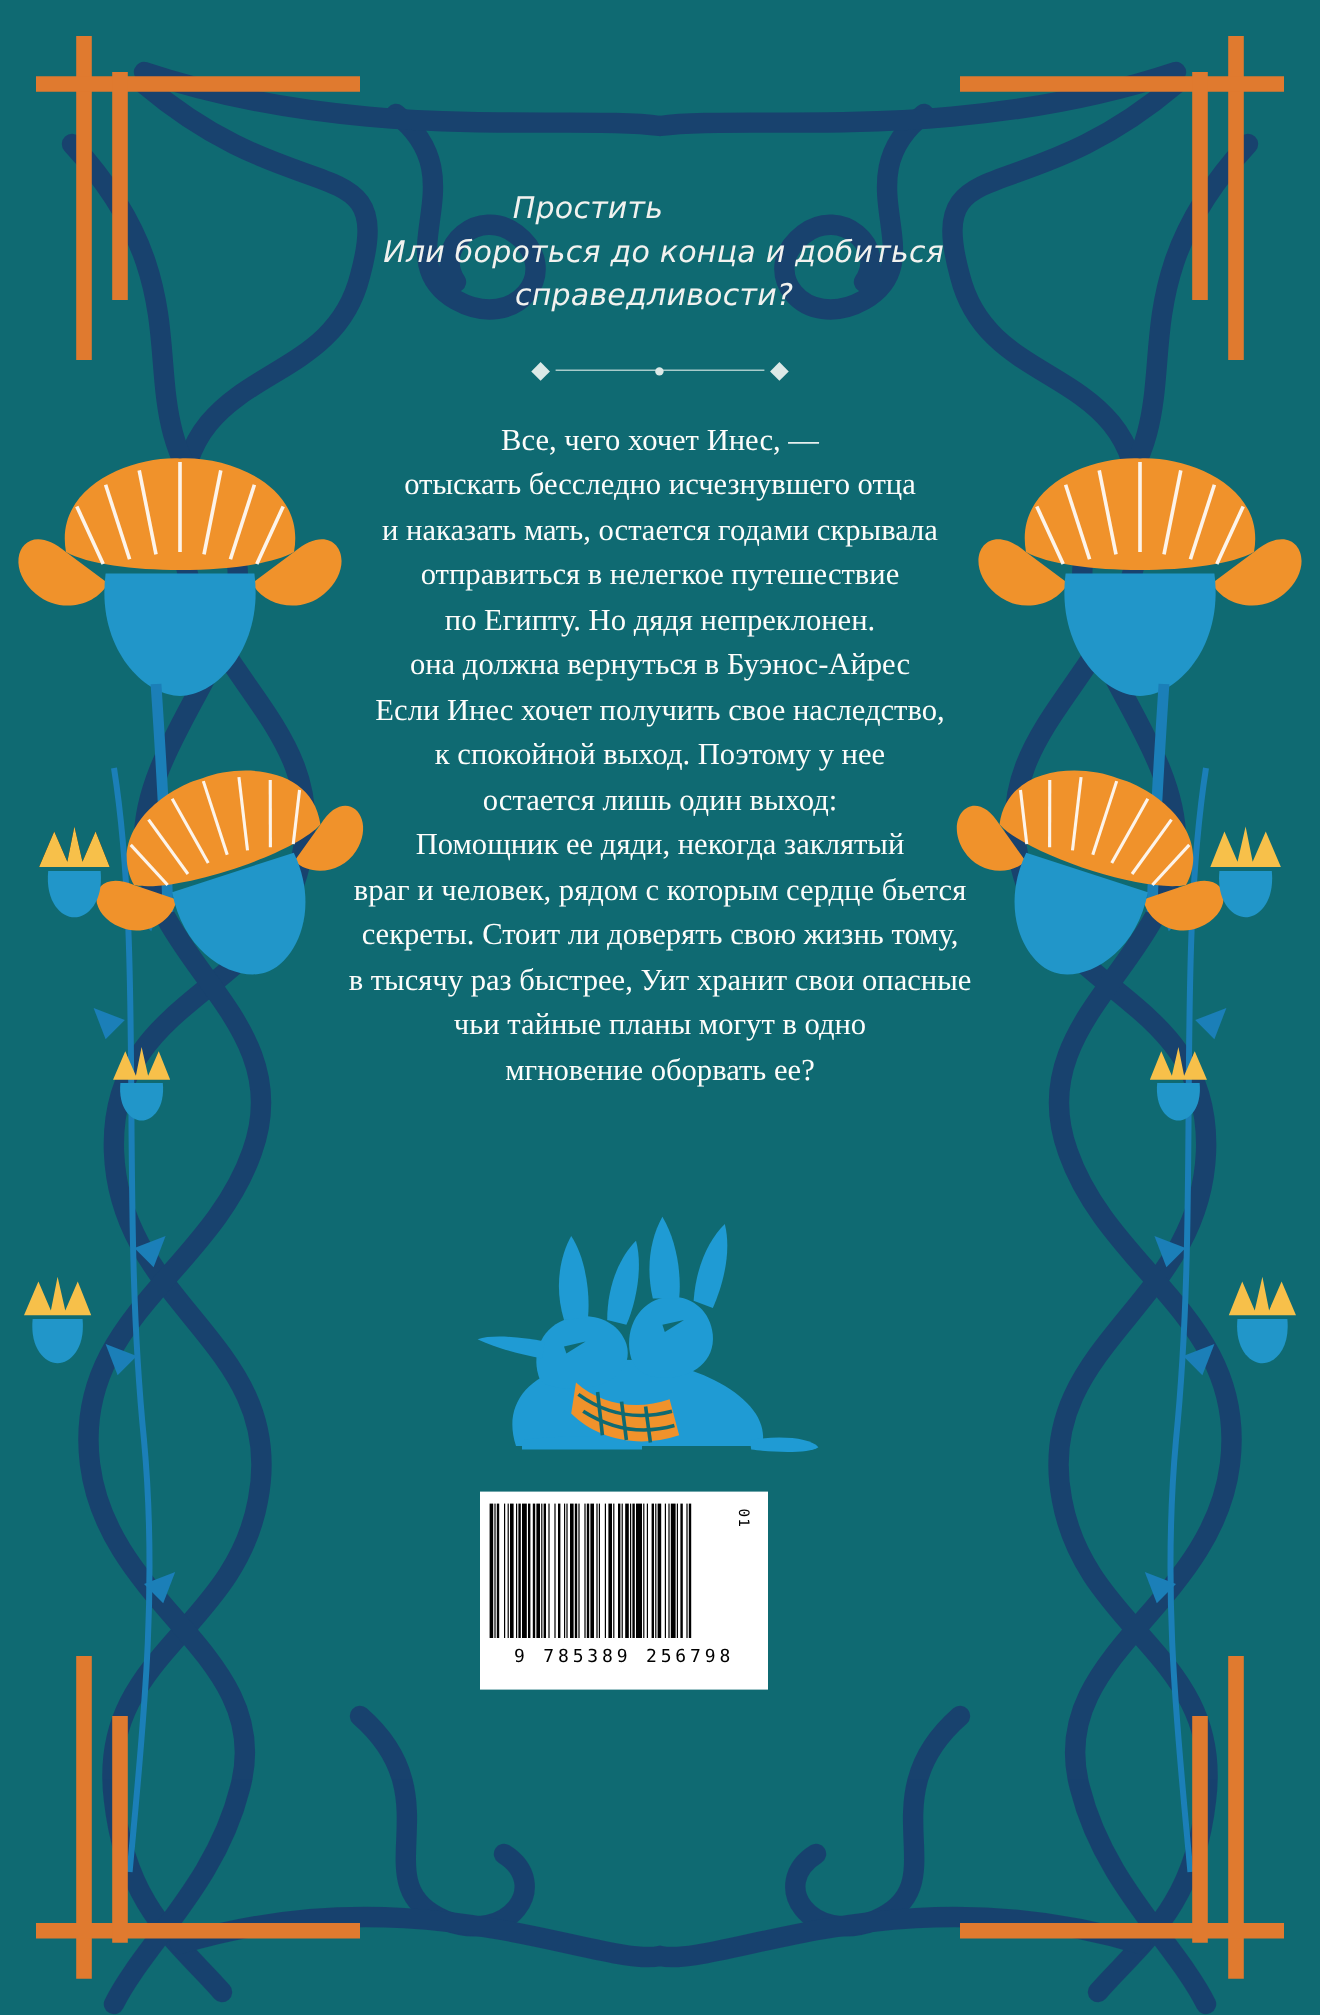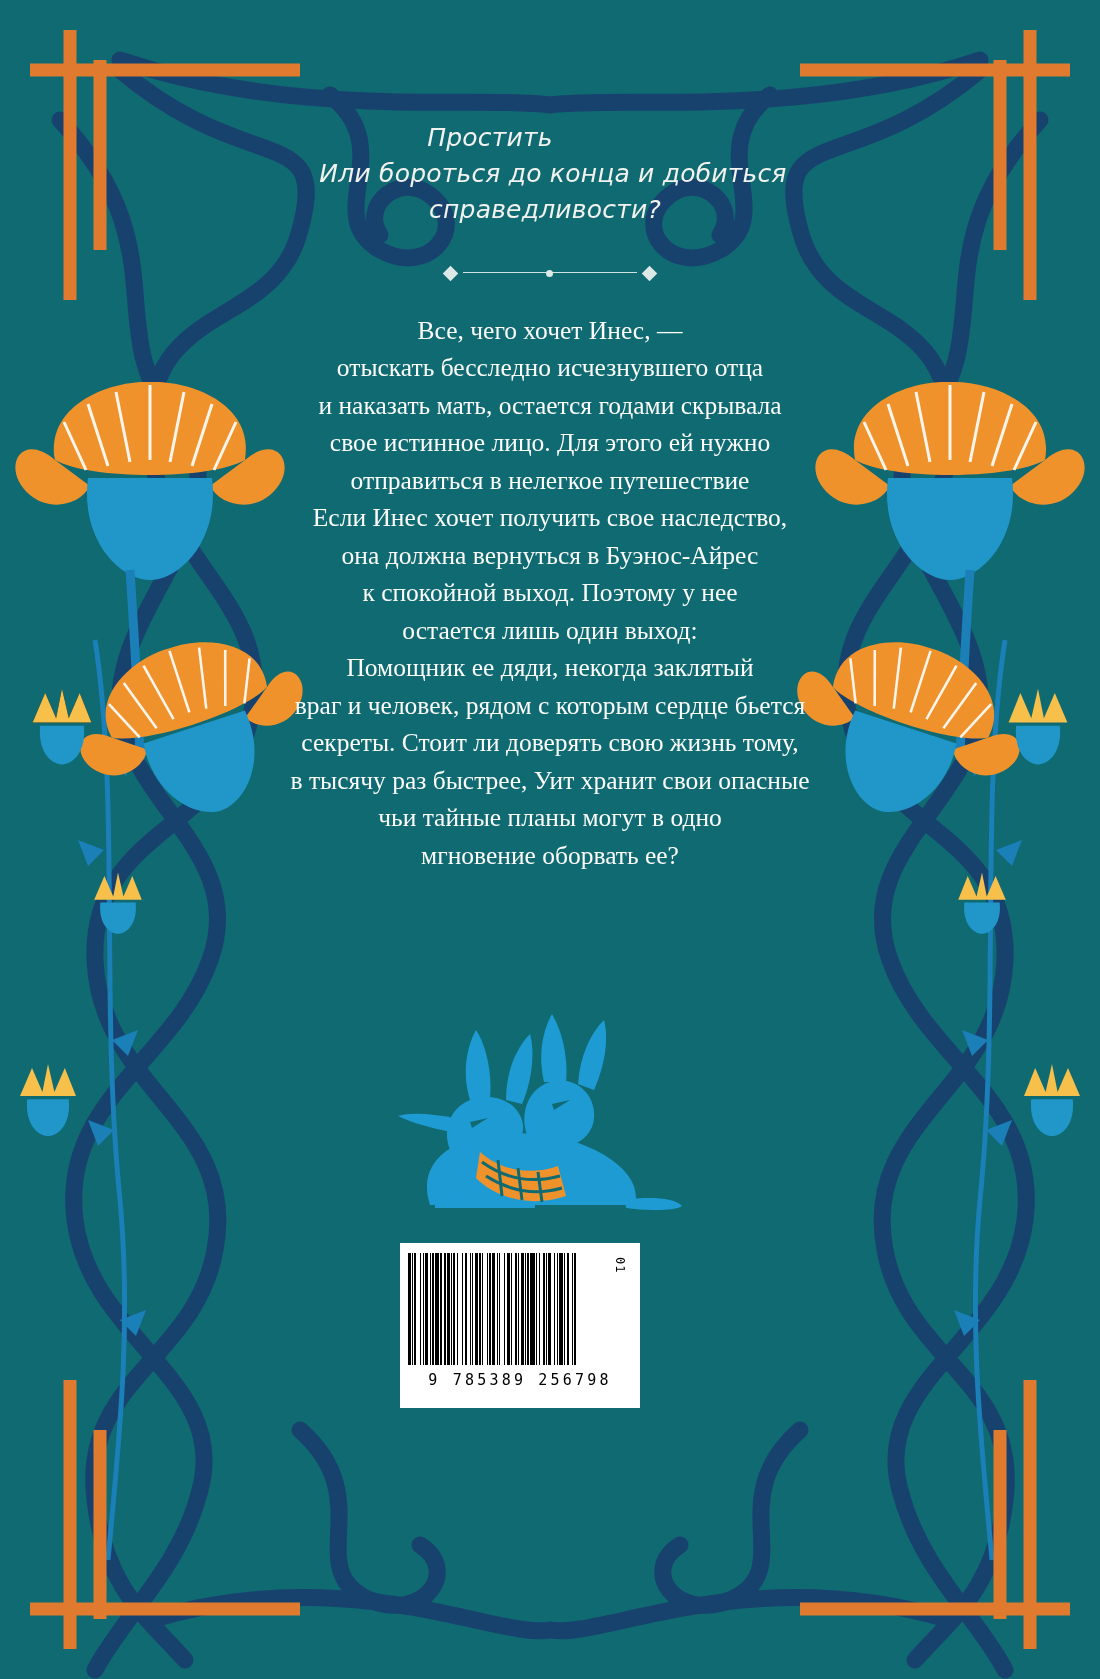--- a/index.html
+++ b/index.html
@@ -37,20 +37,21 @@
   }
   .tagline {
     font-family: "DejaVu Sans", sans-serif;
     font-style: italic;
     font-size: 25px;
     line-height: 1.44;
     color: #f2f2ef;
     text-align: center;
     letter-spacing: 0.2px;
     padding: 0 20px;
+    margin-top: 36px;
   }
   .tagline div { white-space: nowrap; }
   .tagline .l1 { text-indent: -120px; }
   .tagline .l2 { text-indent: -40px; }
   .tagline .l3 { text-indent: 6px; }
   .tagline .l4 { text-indent: -10px; }
 
   .divider {
     margin: 34px auto 28px auto;
     width: 210px;
@@ -354,24 +355,24 @@
       <span class="dia left"></span>
       <span class="bar"></span>
       <span class="dot"></span>
       <span class="dia right"></span>
     </div>
 
     <div class="blurb">
       <p>Все, чего хочет Инес, —</p>
       <p>отыскать бесследно исчезнувшего отца</p>
       <p>и наказать мать, остается годами скрывала</p>
-      <p>свое истинное лицо. Для этого ей нужно</p>
       <p>отправиться в нелегкое путешествие</p>
+      <p>по Египту. Но дядя непреклонен.</p>
+      <p>она должна вернуться в Буэнос-Айрес</p>
       <p>Если Инес хочет получить свое наследство,</p>
-      <p>она должна вернуться в Буэнос-Айрес</p>
       <p>к спокойной выход. Поэтому у нее</p>
       <p>остается лишь один выход:</p>
 
 
       <p>Помощник ее дяди, некогда заклятый</p>
       <p>враг и человек, рядом с которым сердце бьется</p>
       <p>секреты. Стоит ли доверять свою жизнь тому,</p>
       <p>в тысячу раз быстрее, Уит хранит свои опасные</p>
       <p>чьи тайные планы могут в одно</p>
       <p>мгновение оборвать ее?</p>

